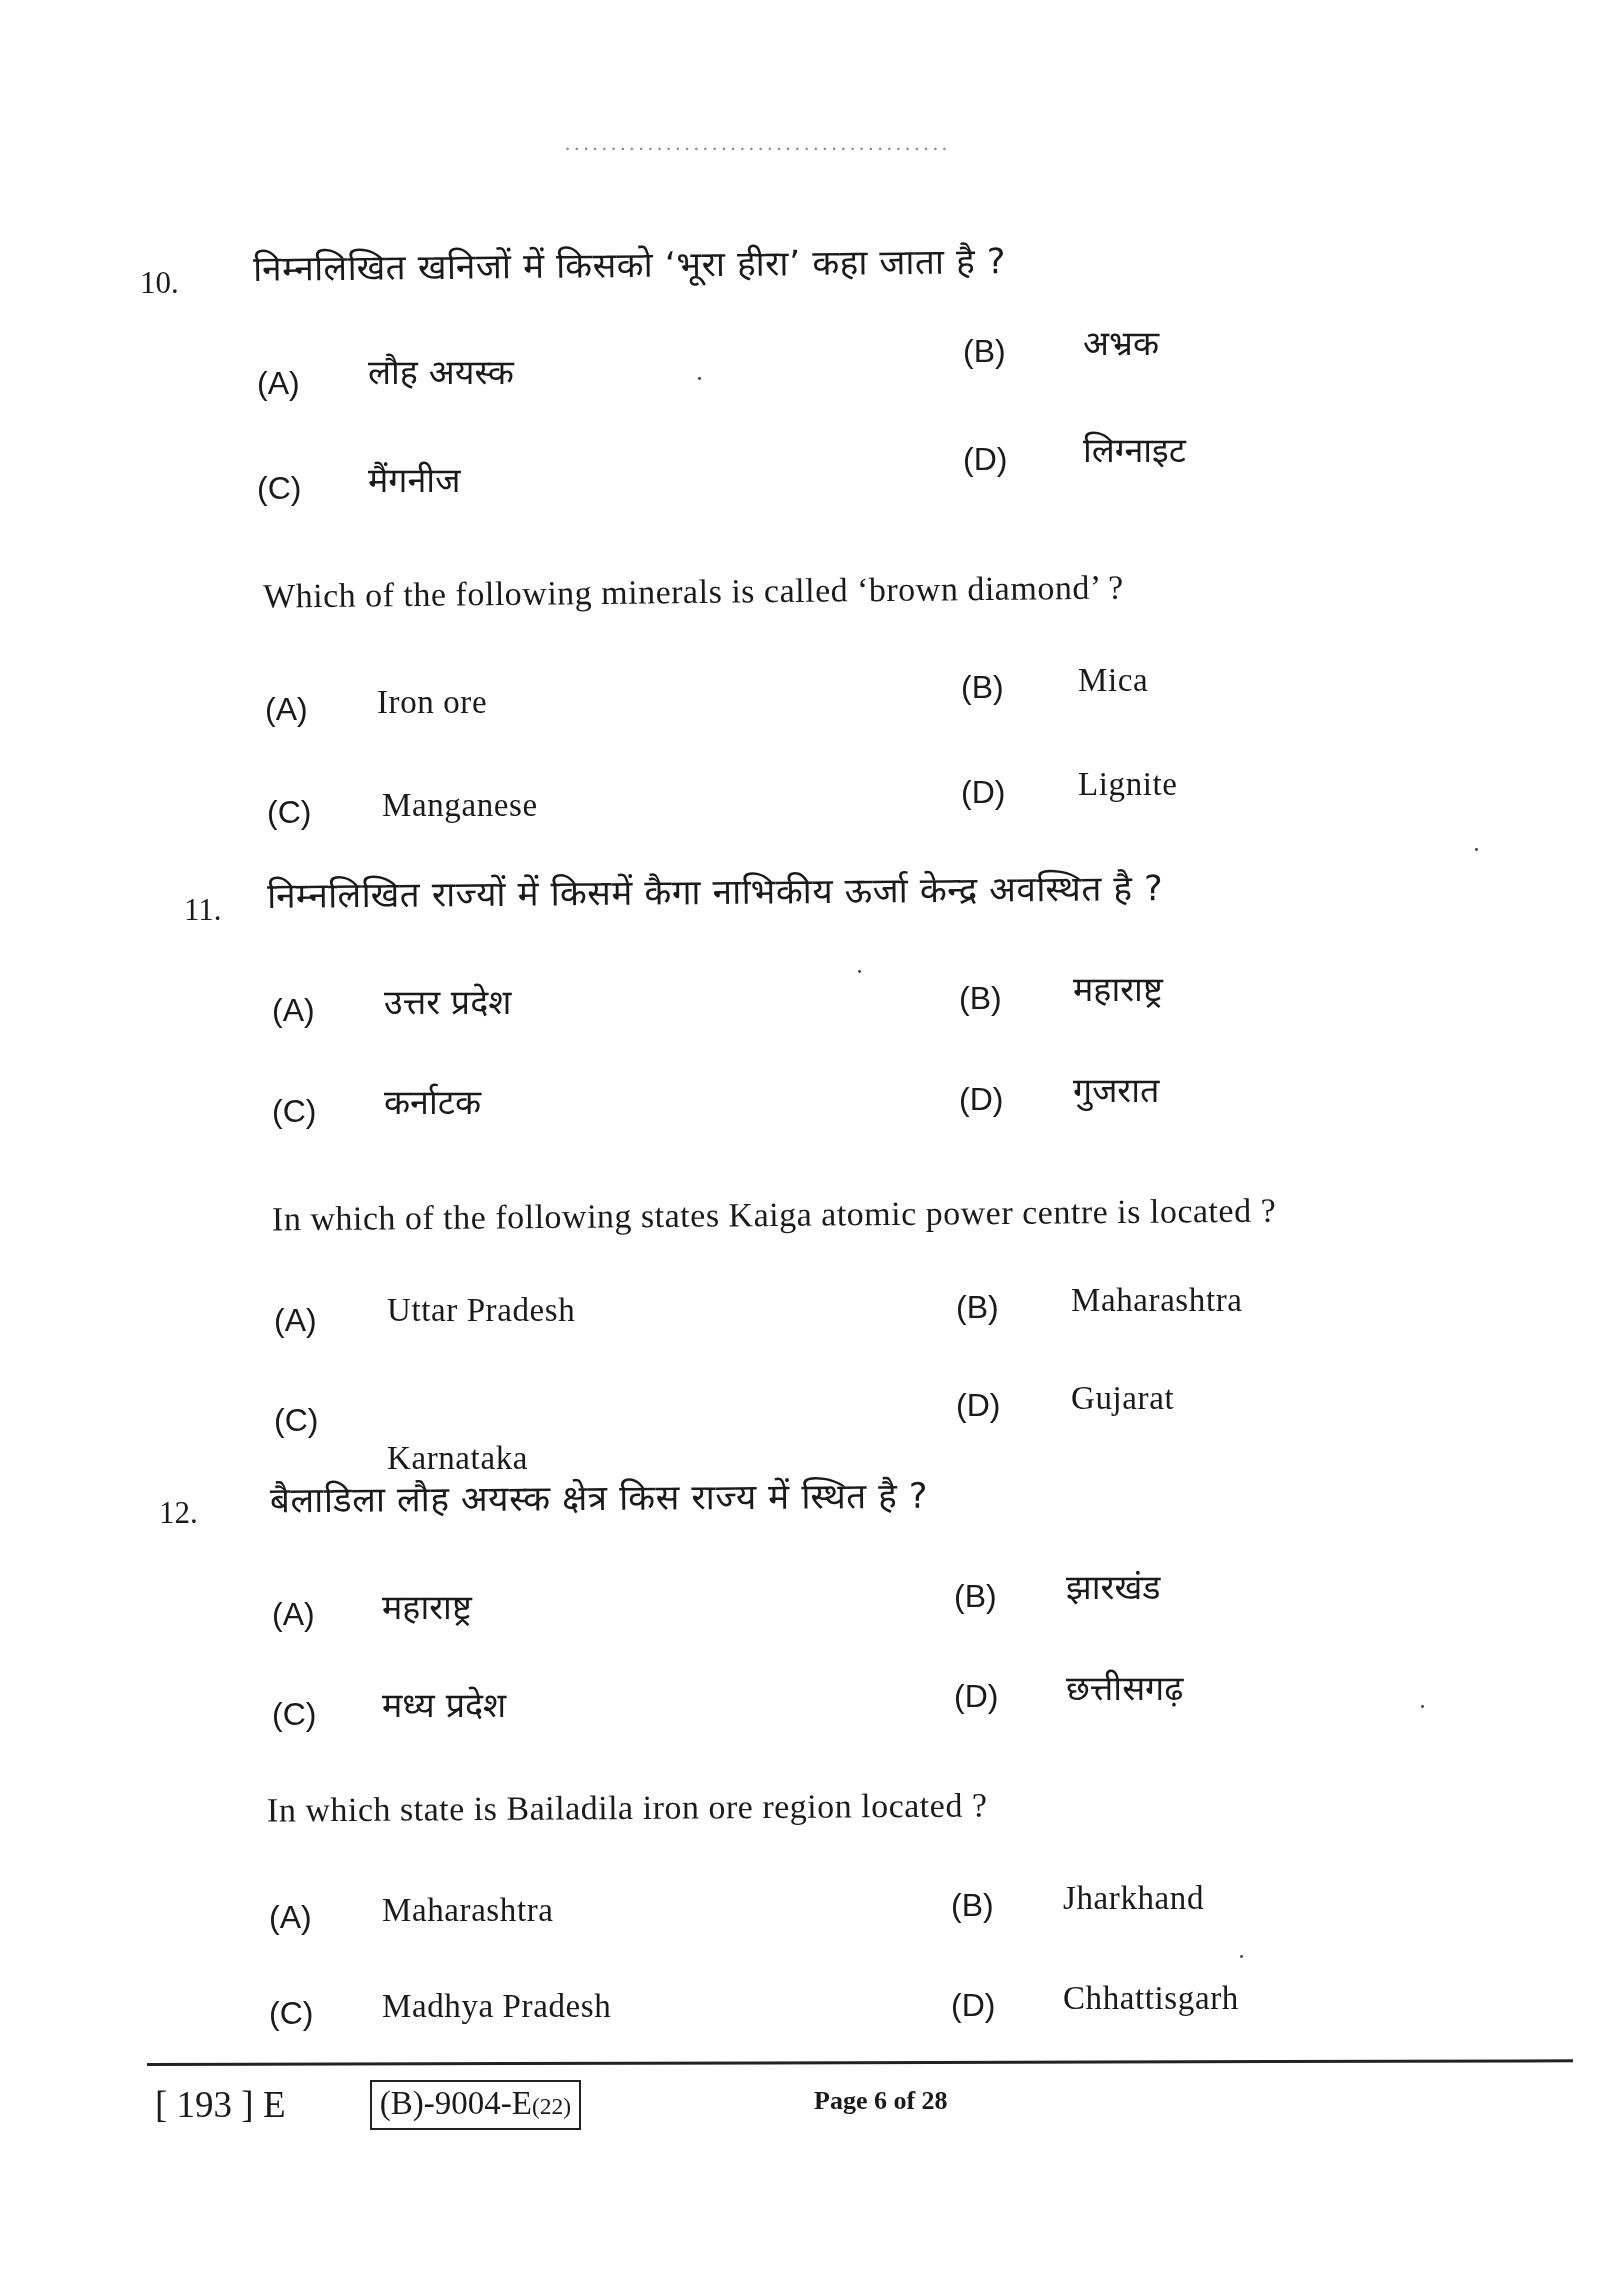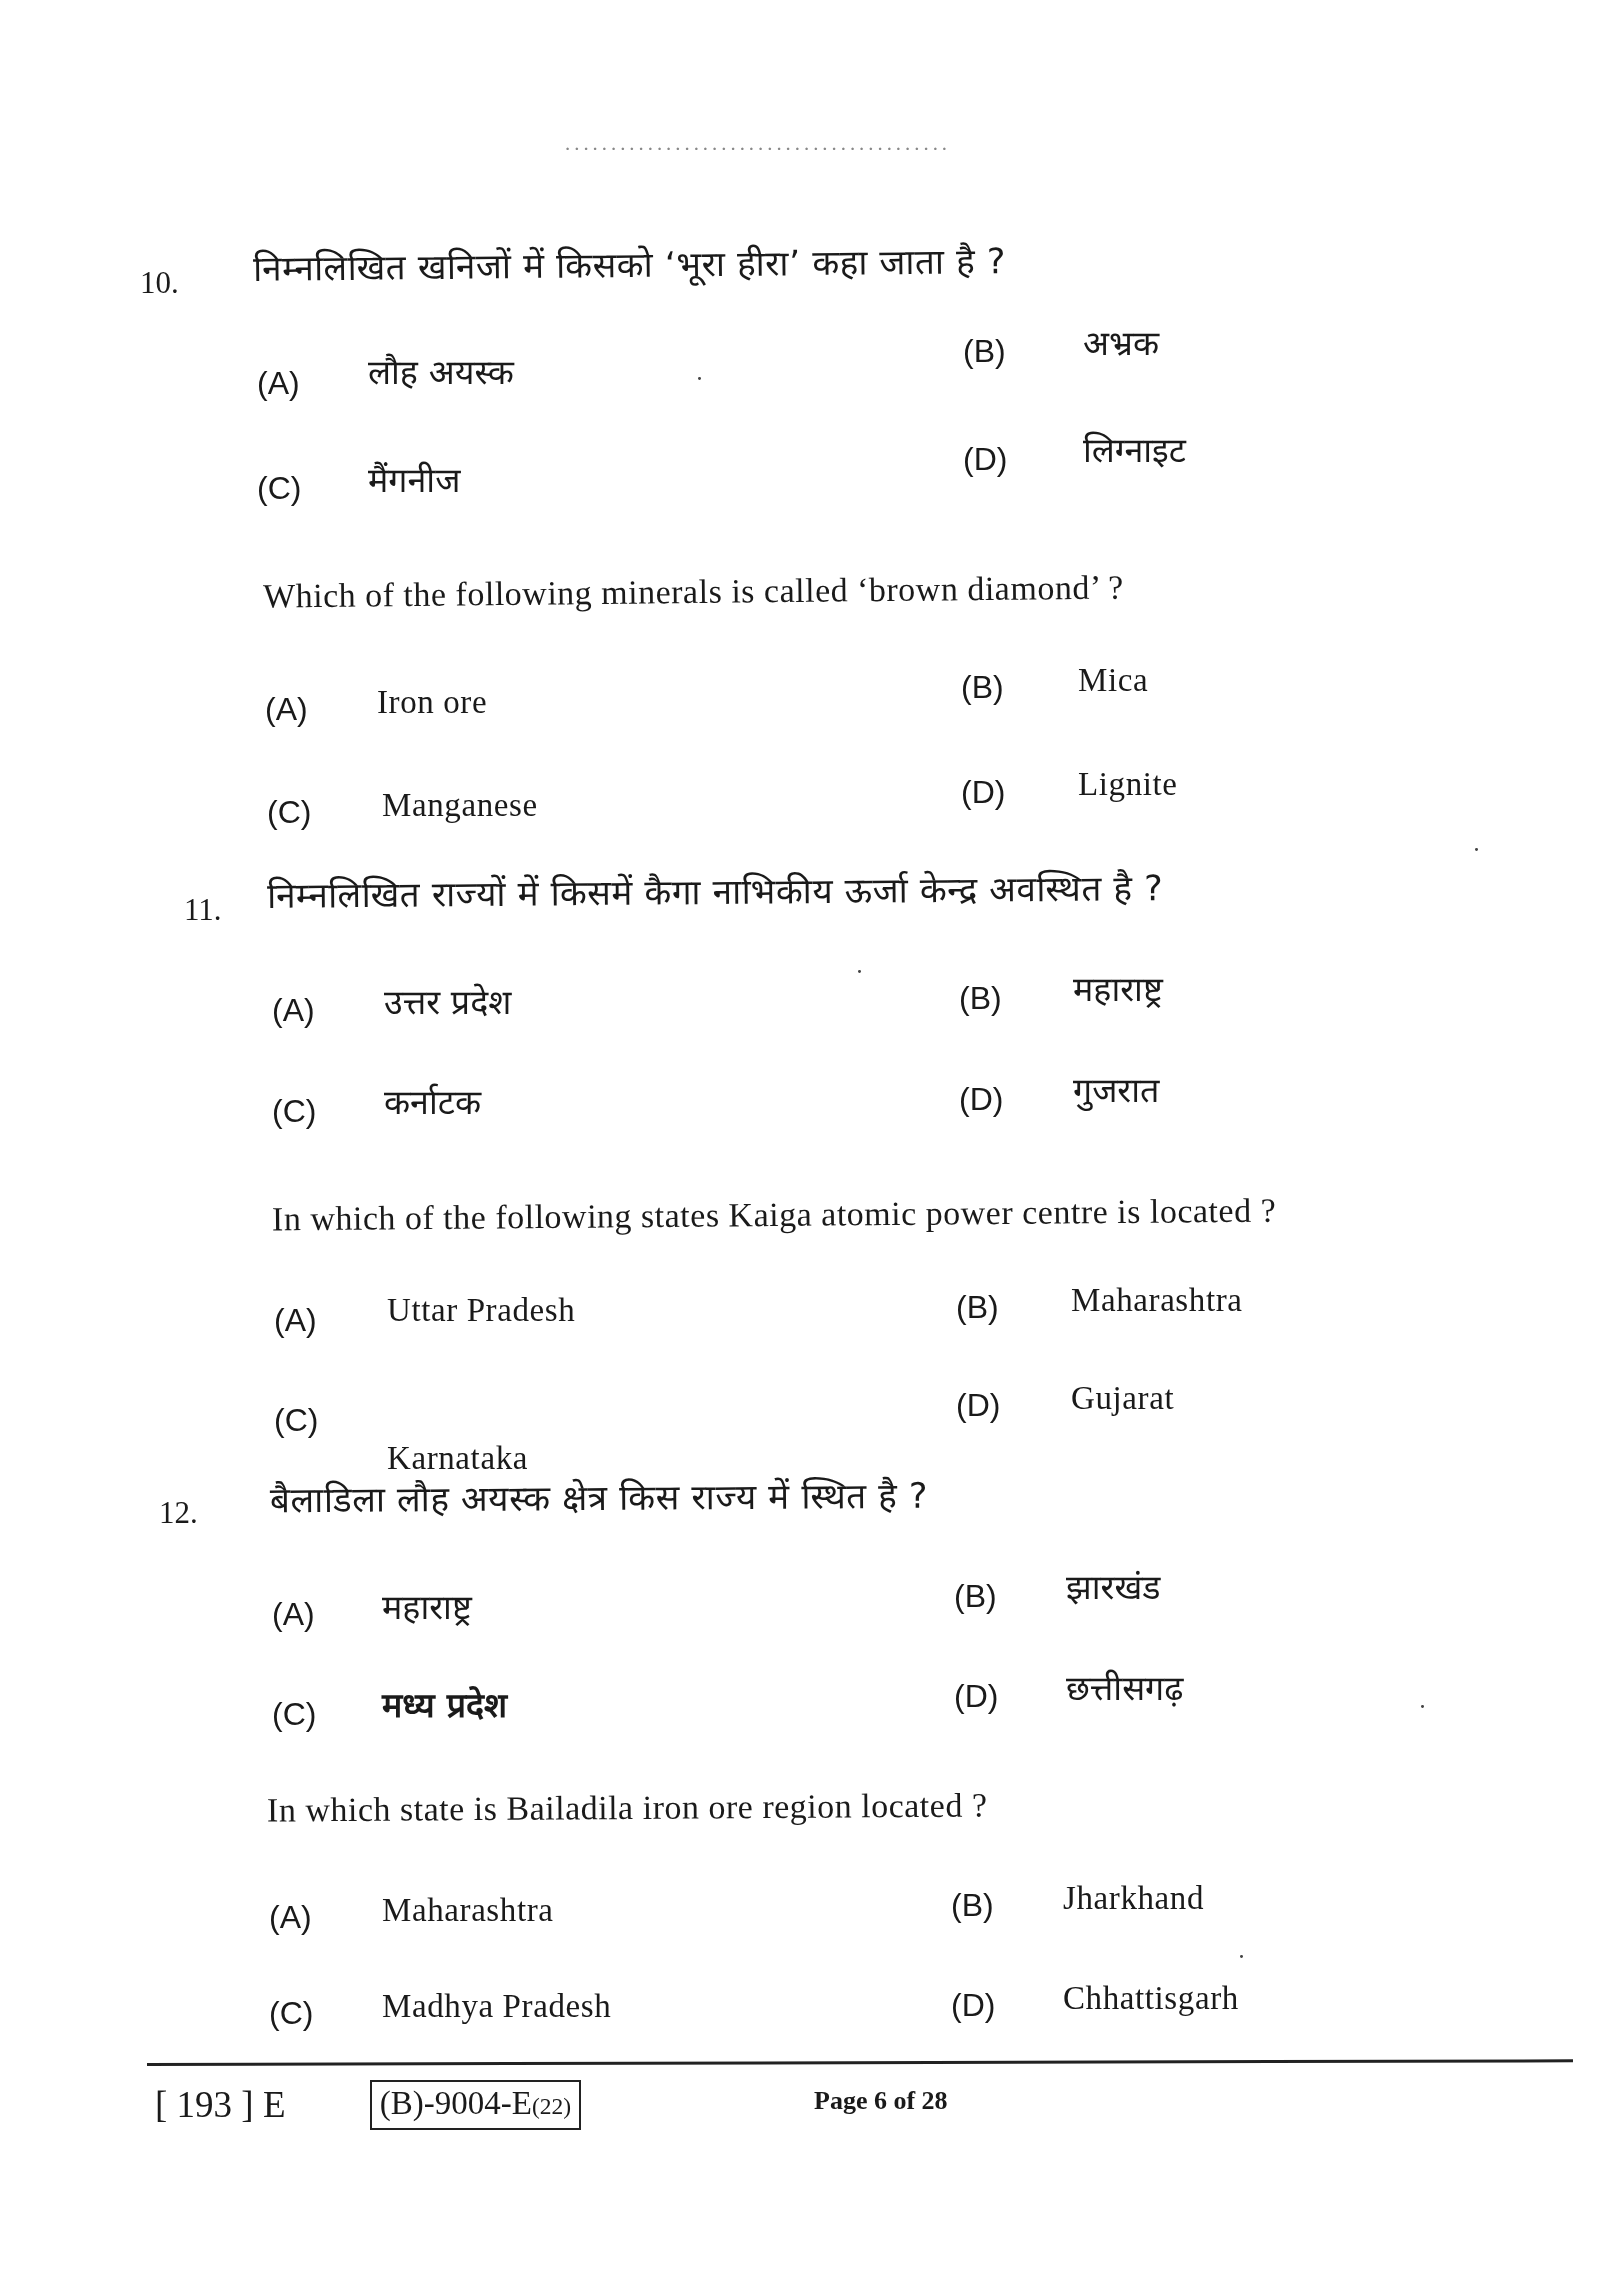--- a/index.html
+++ b/index.html
@@ -85,21 +85,21 @@
 
 <div>
   <div class="abs qnum" style="left:159px; top:1495px;">12.</div>
   <div class="abs hi" style="left:270px; top:1473px; transform:rotate(-0.4deg);">बैलाडिला लौह अयस्क क्षेत्र किस राज्य में स्थित है ?</div>
 
   <div class="abs opt-label" style="left:272px; top:1596px;">(A)</div>
   <div class="abs opt-hi" style="left:382px; top:1583px;">महाराष्ट्र</div>
   <div class="abs opt-label" style="left:954px; top:1578px;">(B)</div>
   <div class="abs opt-hi" style="left:1066px; top:1563px;">झारखंड</div>
   <div class="abs opt-label" style="left:272px; top:1696px;">(C)</div>
-  <div class="abs opt-hi" style="left:382px; top:1681px;font-weight:bold;">मध्य प्रदेश</div>
+  <div class="abs opt-hi" style="left:382px; top:1681px;">मध्य प्रदेश</div>
   <div class="abs opt-label" style="left:954px; top:1678px;">(D)</div>
   <div class="abs opt-hi" style="left:1066px; top:1664px;">छत्तीसगढ़</div>
 
   <div class="abs en" style="left:267px; top:1789px; transform:rotate(-0.4deg);">In which state is Bailadila iron ore region located ?</div>
 
   <div class="abs opt-label" style="left:269px; top:1899px;">(A)</div>
   <div class="abs opt-en" style="left:382px; top:1892px;">Maharashtra</div>
   <div class="abs opt-label" style="left:951px; top:1887px;">(B)</div>
   <div class="abs opt-en" style="left:1063px; top:1880px;">Jharkhand</div>
   <div class="abs opt-label" style="left:269px; top:1995px;">(C)</div>

